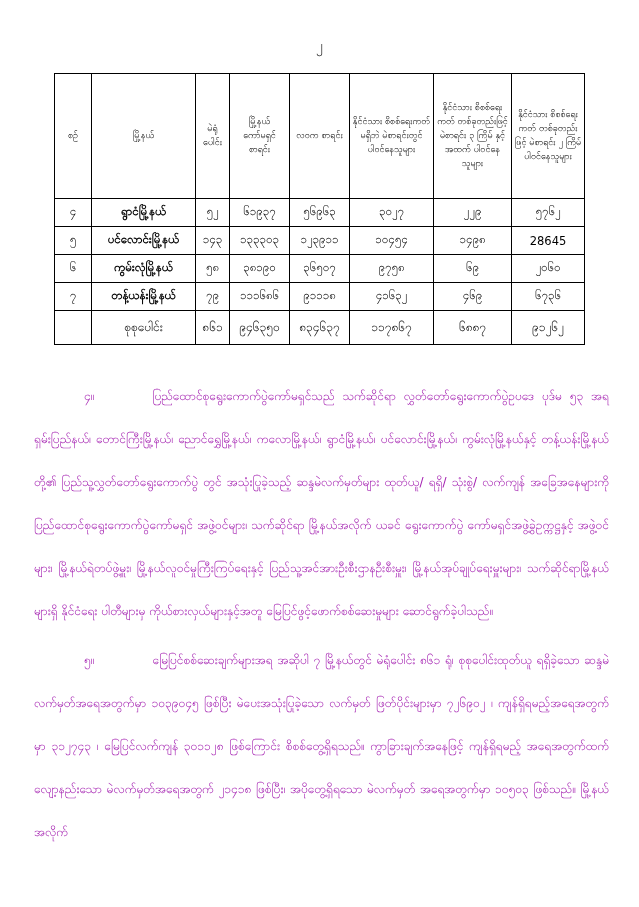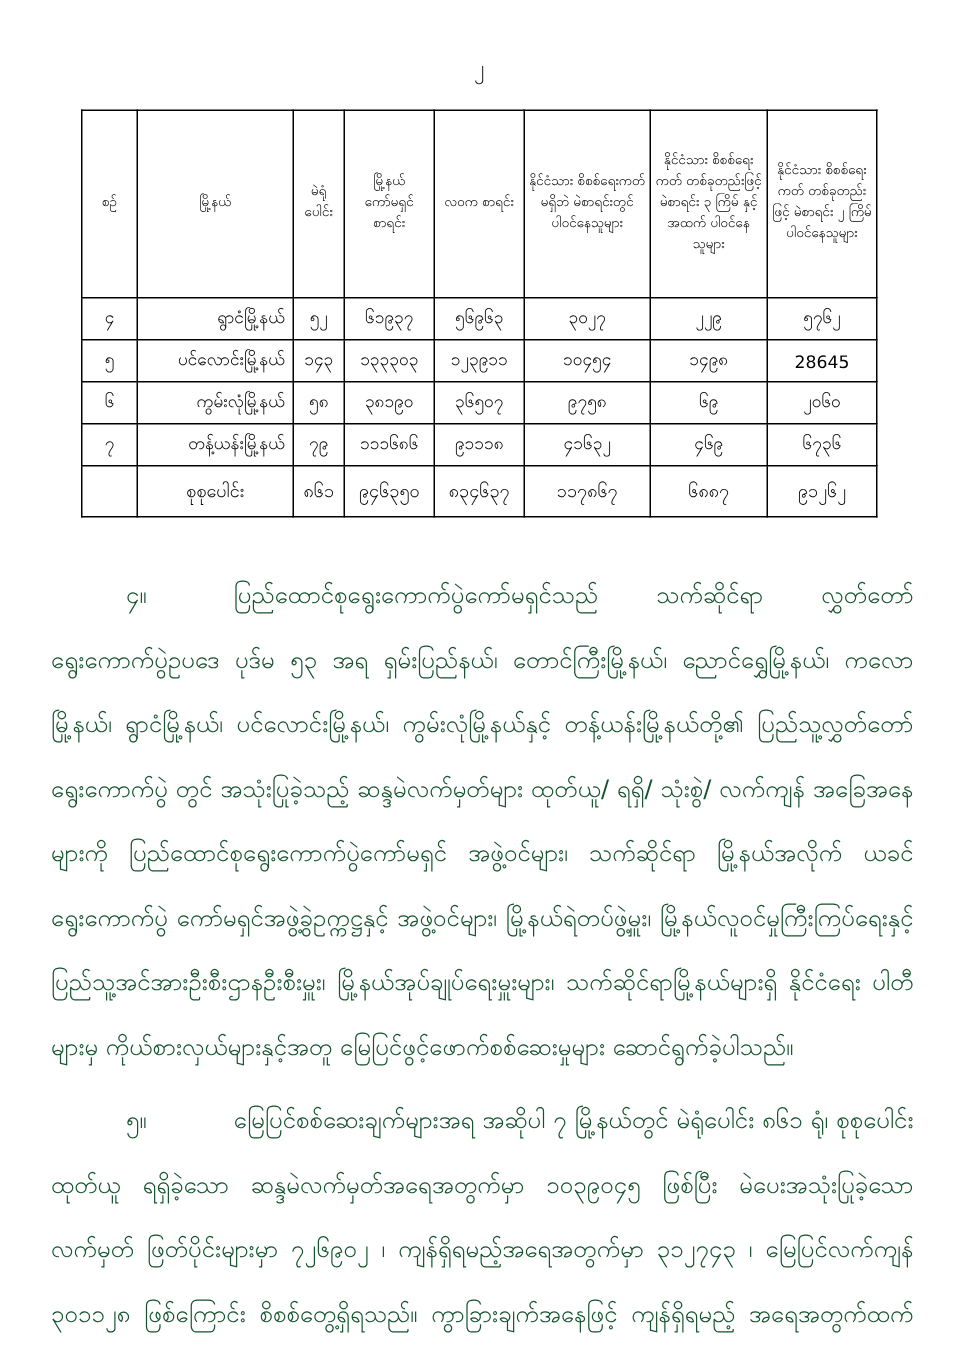--- a/index.html
+++ b/index.html
@@ -20,28 +20,28 @@
     border:1px solid #000;overflow:hidden;word-wrap:break-word;
   }
   table.stats thead tr{height:125px;}
   table.stats th{
     font-weight:normal;font-size:9px;line-height:1.55;
     text-align:center;vertical-align:middle;padding:2px 2px;
   }
   table.stats tr.data-row{height:28px;}
   table.stats td{font-size:11.5px;padding:2px 5px;vertical-align:middle;}
   td.c{text-align:center;}
-  td.l{text-align:right;padding-left:4px;}
+  td.l{text-align:center;padding-left:4px;font-weight:bold;}
   td.n{text-align:center;padding-right:6px;}
   tr.total-row{height:34px;}
   tr.total-row td{font-weight:normal;font-size:12px;}
   .para{
     margin:30px 30px 0 34px;
-    font-size:16px;line-height:43px;
-    text-align:justify;text-indent:50px;color:#14532d;
+    font-size:12px;line-height:43px;
+    text-align:justify;text-indent:50px;color:#a21caf;
   }
   .para .pnum{display:inline-block;text-indent:0;}
   .para .pgap{display:inline-block;width:58px;}
   .para:last-of-type{margin-top:6px;}
 </style>
 </head>
 <body>
 
 <div class="page">
 

